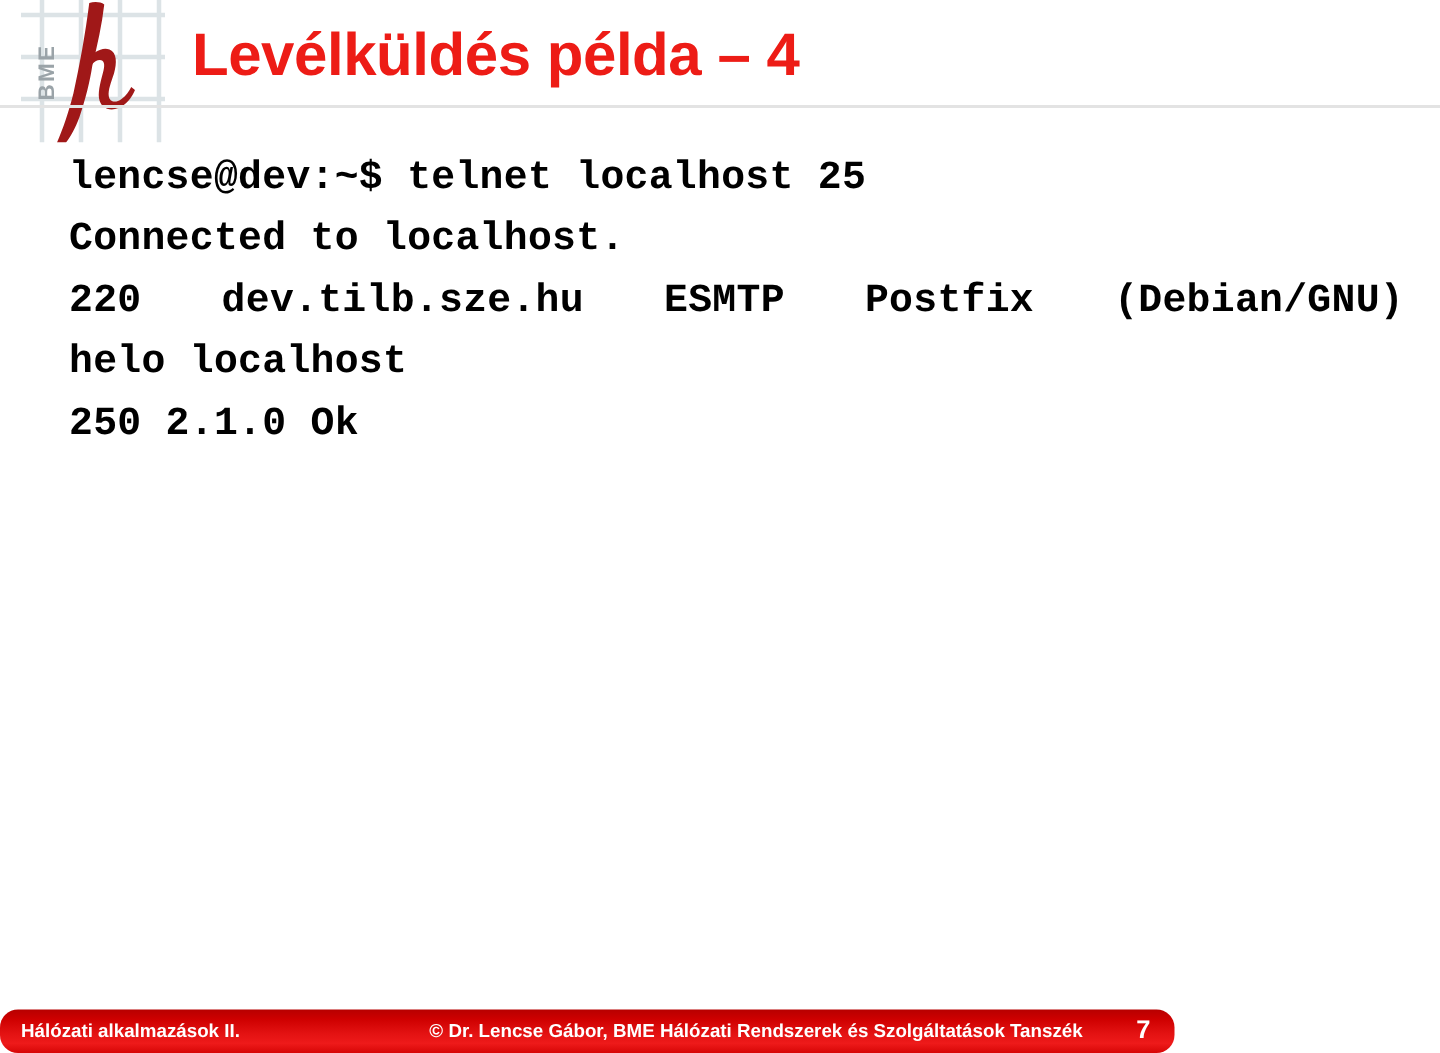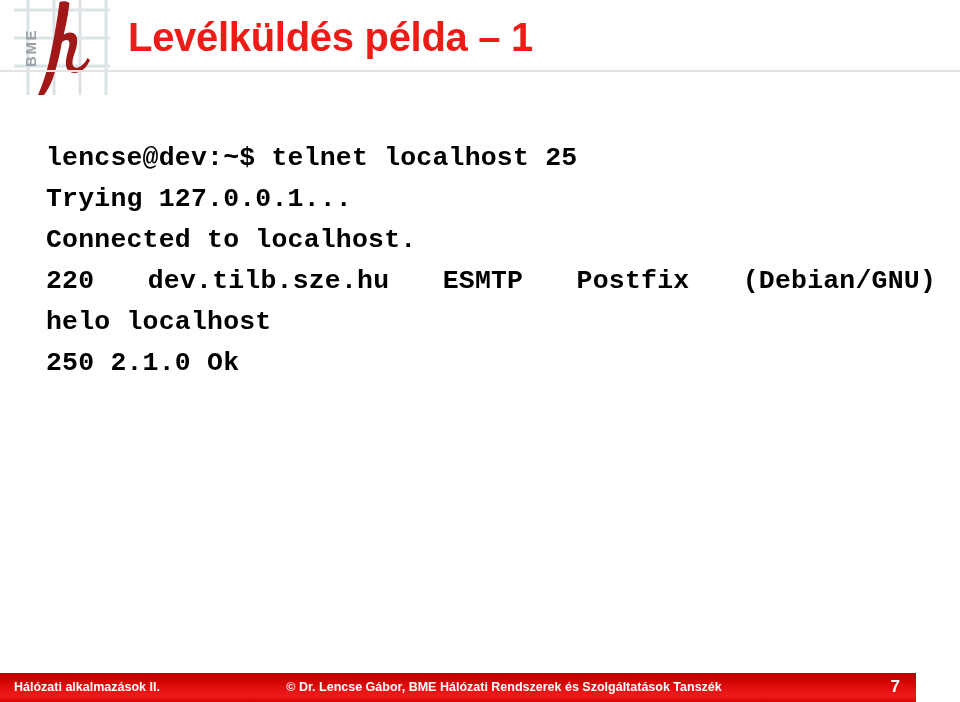--- a/index.html
+++ b/index.html
@@ -55,21 +55,20 @@
     height: 2px;
     background: #E3E3E3;
   }
 
   
   #terminal-block {
     position: absolute;
     left: 46px;
     top: 98px;
     width: 890px;
-    margin-top: 40px;
   }
   .term-line {
     font-family: "Liberation Mono", "DejaVu Sans Mono", monospace;
     font-weight: bold;
     font-size: 26.5px;
     line-height: 41px;
     color: #000000;
     white-space: pre;
     letter-spacing: 0.2px;
   }
@@ -78,29 +77,30 @@
     text-align: justify;
     text-align-last: justify;
     letter-spacing: 0.2px;
   }
 
   
   #slide-footer {
     position: absolute;
     left: 0;
     top: 673px;
-    width: 916px;
+    width: 783px;
     height: 29px;
     background: linear-gradient(to bottom,
                 #B70000 0%,
                 #CE0000 22%,
                 #E31212 55%,
                 #EE1A1A 78%,
                 #D60606 100%);
     color: #ffffff;
+    border-radius: 12px;
   }
   #footer-course {
     position: absolute;
     left: 14px;
     top: 7px;
     font-size: 12.5px;
     font-weight: bold;
     white-space: nowrap;
   }
   #footer-credit {
@@ -146,28 +146,27 @@
                  L24 95 C28 86, 32 74, 35 62 C39 44, 43 22, 45.5 2 Z"></path>
         <path d="M44 40 C48 35, 54 31, 59 33 C64 35, 64 42, 62 49
                  C60 55, 58 60, 58.5 64 C59 68, 63 69, 67 66
                  C70 64, 72 61, 73.5 58 L76 60 C74 65, 70 70, 65 72
                  C59 74.5, 53 72, 52 65.5 C51.3 60, 53.5 53, 55 47
                  C56 43, 55.5 40, 52.5 40 C49 40, 46 44, 44 48 Z"></path>
       </g>
     </svg>
   </div>
 
-  <div id="slide-title">Levélküldés példa – 1</div>
+  <div id="slide-title">Levélküldés példa – 4</div>
 
   <div id="header-rule"></div>
 </div>
 
 <div id="terminal-block">
   <div class="term-line">lencse@dev:~$ telnet localhost 25</div>
-  <div class="term-line">Trying 127.0.0.1...</div>
   <div class="term-line">Connected to localhost.</div>
   <div class="term-line justified">220 dev.tilb.sze.hu ESMTP Postfix (Debian/GNU)</div>
   <div class="term-line">helo localhost</div>
   <div class="term-line">250 2.1.0 Ok</div>
 </div>
 
 <div id="slide-footer">
   <div id="footer-course">Hálózati alkalmazások II.</div>
   <div id="footer-credit">© Dr. Lencse Gábor, BME Hálózati Rendszerek és Szolgáltatások Tanszék</div>
   <div id="footer-page-number">7</div>

